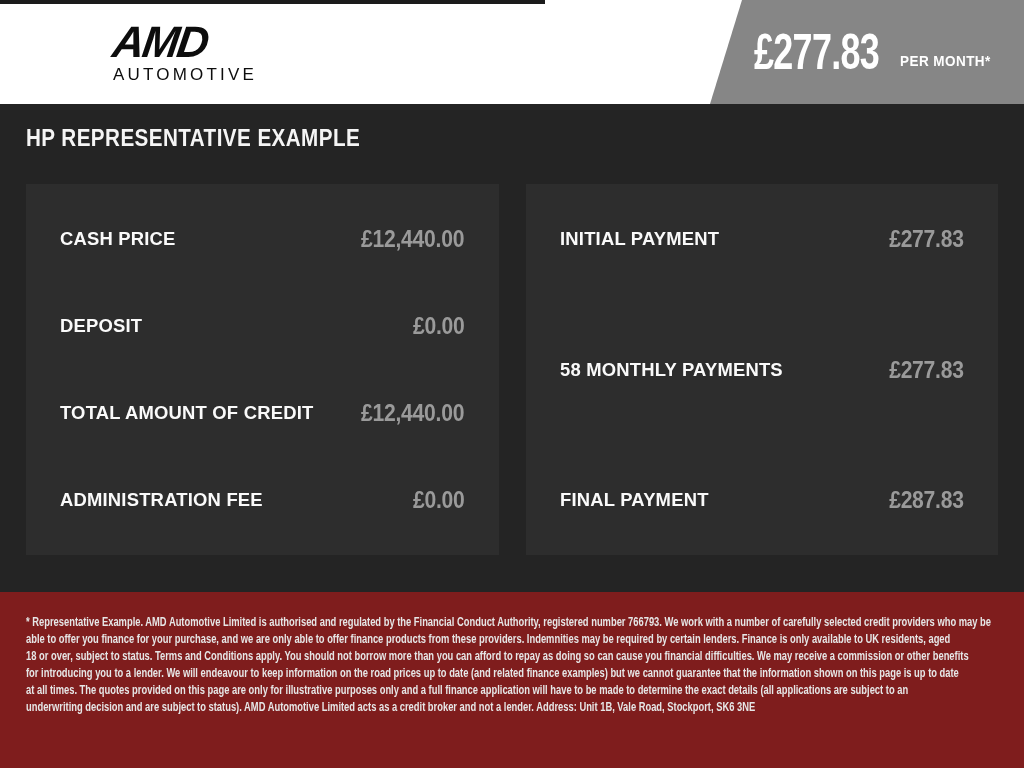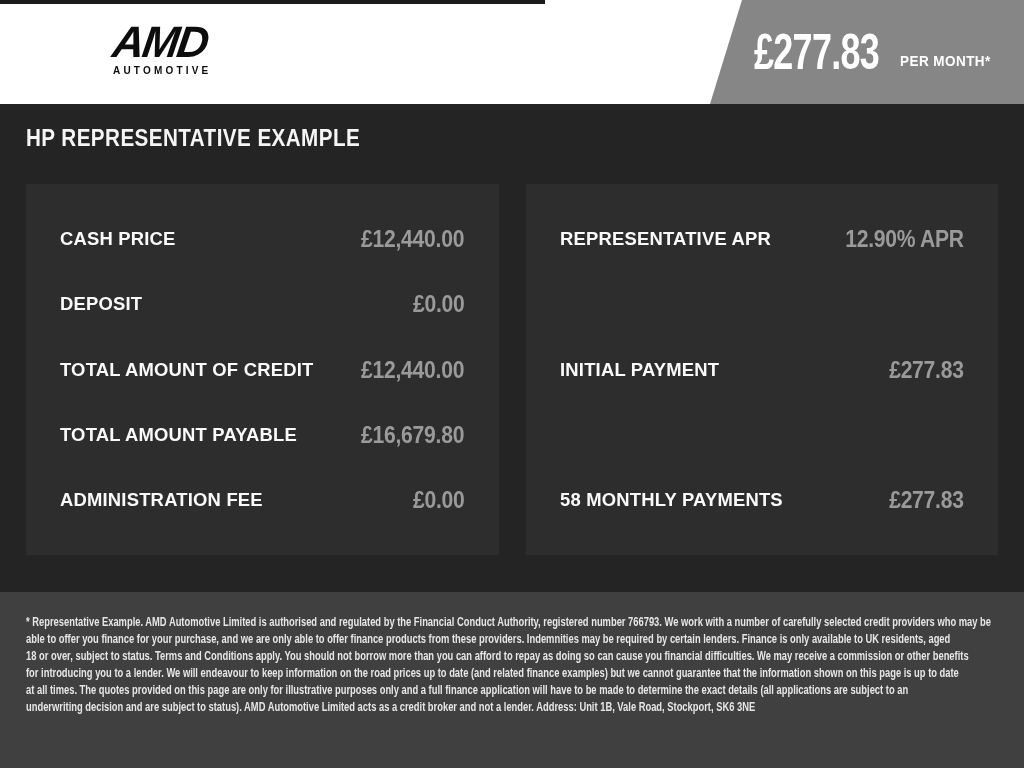--- a/index.html
+++ b/index.html
@@ -22,21 +22,21 @@
     color: #0d0d0d; cursor: pointer;
   }
   .logo-title {
     display: block;
     font-size: 44px; font-weight: 900; font-style: italic;
     letter-spacing: -2px; line-height: 1;
     transform: skewX(-8deg);
   }
   .logo-subtitle {
     display: block;
-    font-size: 10px; font-weight: 700;
+    font-size: 17px; font-weight: 400;
     letter-spacing: 3.2px; margin-top: 1px;
   }
   .price-banner {
     position: absolute; top: 0; right: 0;
     width: 314px; height: 104px;
     background: #868686;
     clip-path: polygon(32px 0, 100% 0, 100% 100%, 0 100%);
     display: flex; align-items: center; justify-content: flex-start;
     padding-left: 44px;
     color: #ffffff;
@@ -90,21 +90,21 @@
   .row-value {
     color: #9a9a9a;
     font-size: 24px; font-weight: 700; letter-spacing: -0.3px;
     white-space: nowrap;
     transform: scaleX(0.88); transform-origin: right center;
   }
 
   
   .footer {
     width: 1024px; height: 176px;
-    background: #404040;
+    background: #7f1d1d;
     padding: 22px 12px 0 26px;
     overflow: hidden;
   }
   .footer-line {
     color: #e6e6e6;
     font-size: 12px; font-weight: 700;
     line-height: 17px;
     white-space: nowrap;
     transform: scaleX(0.78); transform-origin: left center;
   }
@@ -136,41 +136,37 @@
       </div>
       <div class="row">
         <span class="row-label">DEPOSIT</span>
         <span class="row-value">£0.00</span>
       </div>
       <div class="row">
         <span class="row-label">TOTAL AMOUNT OF CREDIT</span>
         <span class="row-value">£12,440.00</span>
       </div>
       <div class="row">
-        <span class="row-label">TOTAL AMOUNT PAYABLE</span>
-        <span class="row-value">£16,679.80</span>
-      </div>
-      <div class="row">
         <span class="row-label">ADMINISTRATION FEE</span>
         <span class="row-value">£0.00</span>
       </div>
     </div>
 
     <div class="panel">
       <div class="row">
-        <span class="row-label">REPRESENTATIVE APR</span>
-        <span class="row-value">12.90% APR</span>
-      </div>
-      <div class="row">
         <span class="row-label">INITIAL PAYMENT</span>
         <span class="row-value">£277.83</span>
       </div>
       <div class="row">
         <span class="row-label">58 MONTHLY PAYMENTS</span>
         <span class="row-value">£277.83</span>
+      </div>
+      <div class="row">
+        <span class="row-label">FINAL PAYMENT</span>
+        <span class="row-value">£287.83</span>
       </div>
     </div>
 
   </div>
 </div>
 
 <div class="footer">
   <div class="footer-line">* Representative Example. AMD Automotive Limited is authorised and regulated by the Financial Conduct Authority, registered number 766793. We work with a number of carefully selected credit providers who may be</div>
   <div class="footer-line">able to offer you finance for your purchase, and we are only able to offer finance products from these providers. Indemnities may be required by certain lenders. Finance is only available to UK residents, aged</div>
   <div class="footer-line">18 or over, subject to status. Terms and Conditions apply. You should not borrow more than you can afford to repay as doing so can cause you financial difficulties. We may receive a commission or other benefits</div>

